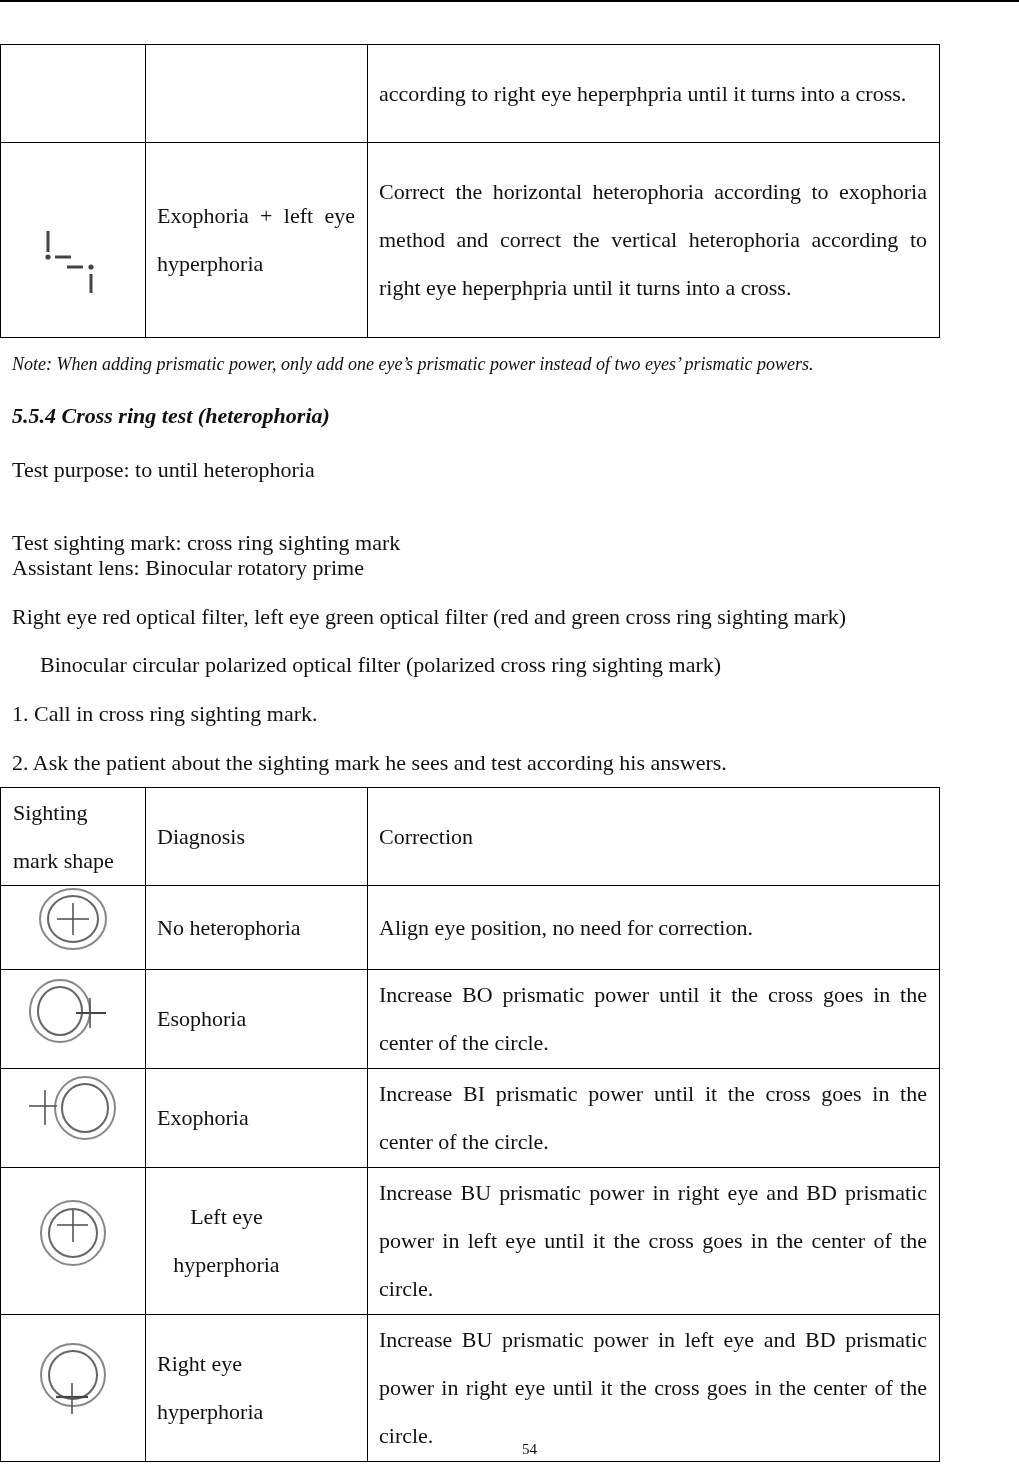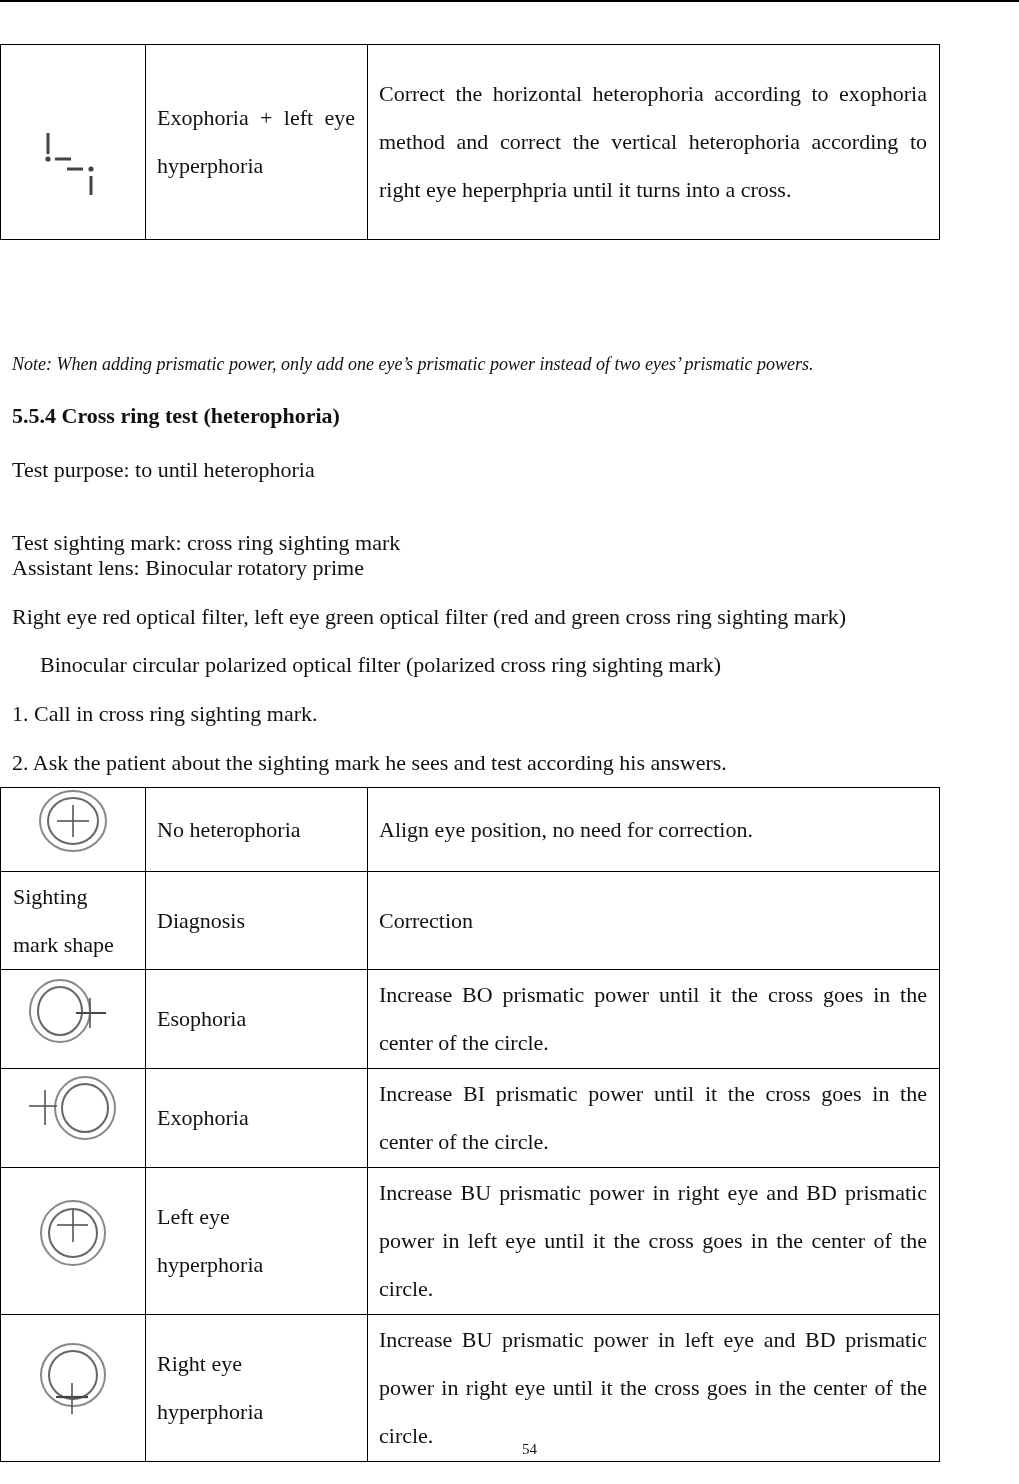--- a/index.html
+++ b/index.html
@@ -9,37 +9,42 @@
   table.grid { position:absolute; left:0; border-collapse:collapse; table-layout:fixed; }
   table.grid td { border:1.5px solid #000; padding:0 12px 0 11px; font-size:22px; line-height:48px;
                   vertical-align:middle; }
   td.just { text-align:justify; text-align-last:left; }
   td.icon-cell { padding:0; text-align:center; }
   td.top { vertical-align:top; }
   .t1 { top:44px; width:939px; }
   .t2 { top:787px; width:939px; }
   .col1 { width:145px; } .col2 { width:222px; } .col3 { width:572px; }
   .note { position:absolute; left:12px; top:354px; font-size:18px; font-style:italic; white-space:nowrap; }
-  .heading { position:absolute; left:12px; top:403px; font-size:22px; font-weight:bold; white-space:nowrap; }
+  .heading { position:absolute; left:12px; top:403px; font-size:22px; font-weight:bold; white-space:nowrap;font-style:italic; }
   .para { position:absolute; left:12px; font-size:22px; white-space:nowrap; }
   .page-num { position:absolute; left:504px; top:1441px; font-size:15px;margin-left:18px; }
   svg { display:block; margin:0 auto; }
 </style>
 </head>
 <body>
 
 <div class="top-rule"></div>
 
 <table class="grid t1">
   <colgroup>
       <col class="col1">
       <col class="col2">
       <col class="col3">
     </colgroup>
   <tbody>
+      <tr style="height:98px;">
+    <td></td>
+    <td></td>
+    <td class="just">according to right eye heperphpria until it turns into a cross.</td>
+  </tr>
   <tr style="height:195px;">
     <td class="icon-cell">
       <span style="display:inline-block;margin-top:60px;">
         <svg width="60" height="70" viewBox="0 0 60 70">
           <line x1="5" y1="4" x2="5" y2="25" stroke="#444" stroke-width="3"></line>
           <circle cx="5" cy="30" r="2.6" fill="#444"></circle>
           <line x1="12" y1="30" x2="28" y2="30" stroke="#444" stroke-width="3"></line>
           <line x1="24" y1="40" x2="40" y2="40" stroke="#444" stroke-width="3"></line>
           <circle cx="48" cy="40" r="2.6" fill="#444"></circle>
           <line x1="48" y1="47" x2="48" y2="66" stroke="#444" stroke-width="3"></line>
@@ -63,38 +68,38 @@
 <div class="para" style="top:701px;">1. Call in cross ring sighting mark.</div>
 <div class="para" style="top:750px;">2. Ask the patient about the sighting mark he sees and test according his answers.</div>
 
 <table class="grid t2">
   <colgroup>
       <col class="col1">
       <col class="col2">
       <col class="col3">
     </colgroup>
   <tbody>
-      <tr style="height:77px;">
+      <tr style="height:98px;">
+    <td class="top" style="padding-left:12px;">Sighting mark shape</td>
+    <td class="top">Diagnosis</td>
+    <td class="top">Correction</td>
+  </tr>
+  <tr style="height:77px;">
     <td class="icon-cell">
       <span style="display:inline-block;">
         <svg width="72" height="66" viewBox="0 0 72 66">
           <ellipse cx="36" cy="33" rx="33" ry="30" fill="none" stroke="#888" stroke-width="2"></ellipse>
           <ellipse cx="36" cy="33" rx="25" ry="23" fill="none" stroke="#666" stroke-width="2"></ellipse>
           <line x1="20" y1="33" x2="52" y2="33" stroke="#555" stroke-width="1.6"></line>
           <line x1="36" y1="17" x2="36" y2="49" stroke="#555" stroke-width="1.6"></line>
         </svg>
       </span>
     </td>
     <td>No heterophoria</td>
     <td>Align eye position, no need for correction.</td>
-  </tr>
-  <tr style="height:98px;">
-    <td class="top" style="padding-left:12px;">Sighting mark shape</td>
-    <td class="top">Diagnosis</td>
-    <td class="top">Correction</td>
   </tr>
   <tr style="height:99px;">
     <td class="icon-cell">
       <span style="display:inline-block;">
         <svg width="90" height="70" viewBox="0 0 90 70">
           <ellipse cx="32" cy="35" rx="30" ry="31" fill="none" stroke="#888" stroke-width="2"></ellipse>
           <ellipse cx="32" cy="35" rx="22" ry="24" fill="none" stroke="#666" stroke-width="2"></ellipse>
           <line x1="48" y1="37" x2="78" y2="37" stroke="#444" stroke-width="2"></line>
           <line x1="62" y1="22" x2="62" y2="52" stroke="#555" stroke-width="1.6"></line>
         </svg>
@@ -121,21 +126,21 @@
     <td class="icon-cell">
       <span style="display:inline-block;">
         <svg width="70" height="70" viewBox="0 0 70 70">
           <ellipse cx="35" cy="35" rx="32" ry="32" fill="none" stroke="#888" stroke-width="2"></ellipse>
           <ellipse cx="35" cy="35" rx="24" ry="24" fill="none" stroke="#666" stroke-width="2"></ellipse>
           <line x1="19" y1="27" x2="50" y2="27" stroke="#555" stroke-width="1.6"></line>
           <line x1="35" y1="12" x2="35" y2="44" stroke="#555" stroke-width="1.6"></line>
         </svg>
       </span>
     </td>
-    <td style="padding-right:71px;">Left eye hyperphoria</td>
+    <td style="padding-right:71px;text-align:center;">Left eye hyperphoria</td>
     <td class="just">Increase BU prismatic power in right eye and BD prismatic power in left eye until it the cross goes in the center of the circle.</td>
   </tr>
   <tr style="height:147px;">
     <td class="icon-cell">
       <span style="display:inline-block;">
         <svg width="70" height="74" viewBox="0 0 70 74">
           <ellipse cx="35" cy="32" rx="32" ry="31" fill="none" stroke="#888" stroke-width="2"></ellipse>
           <ellipse cx="35" cy="32" rx="24" ry="24" fill="none" stroke="#666" stroke-width="2"></ellipse>
           <line x1="18" y1="54" x2="50" y2="54" stroke="#444" stroke-width="2.2"></line>
           <line x1="34" y1="40" x2="34" y2="71" stroke="#555" stroke-width="1.6"></line>

